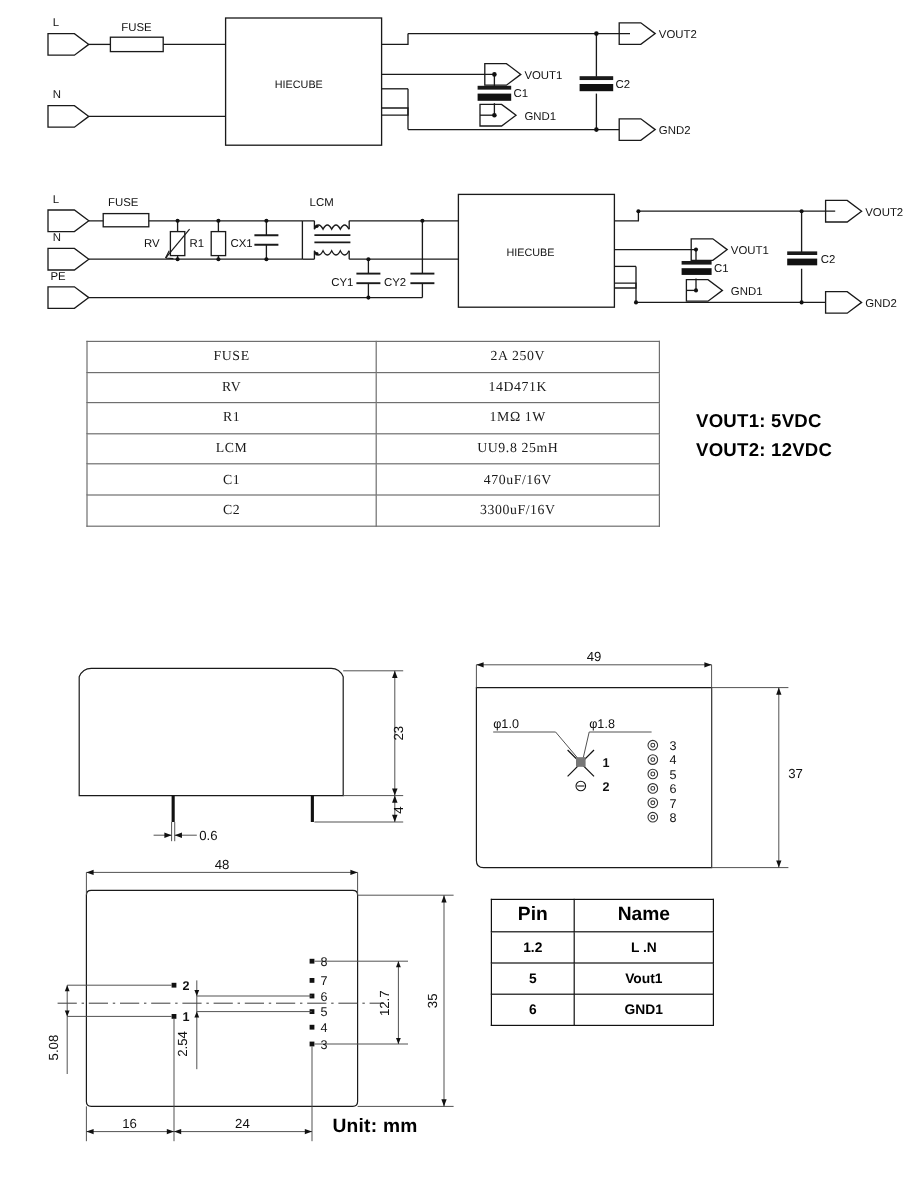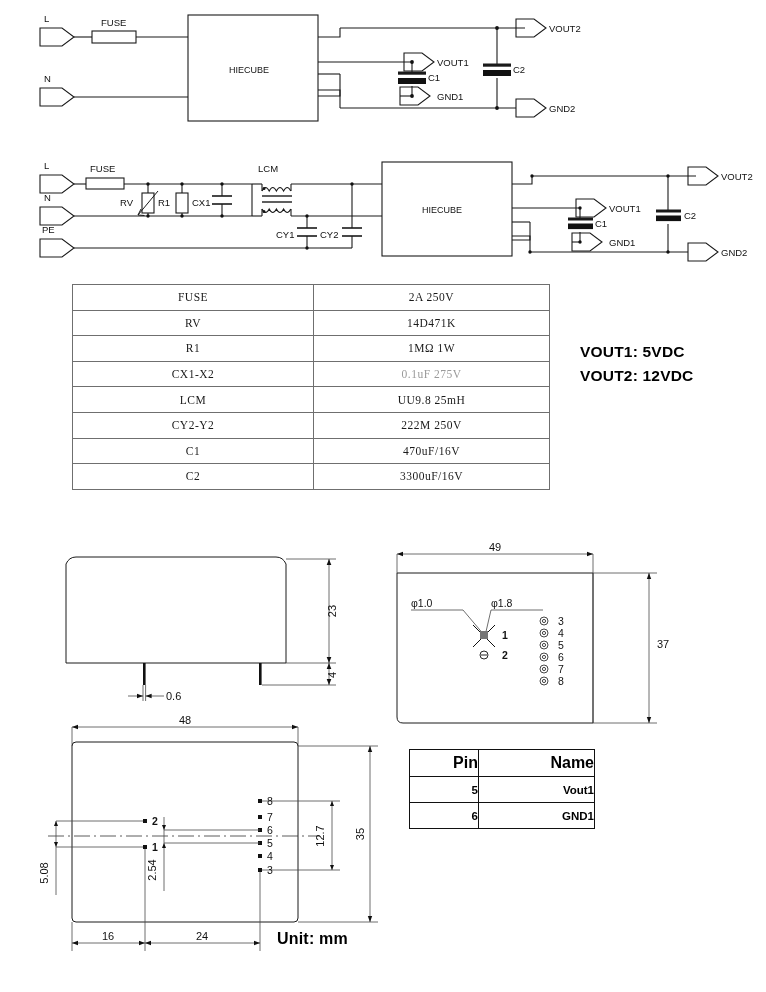--- a/index.html
+++ b/index.html
@@ -38,21 +38,21 @@
     margin-top:44px;
   }
 
   
   #pin-table{
     position:absolute;left:409px;top:749px;width:186px;
     border-collapse:collapse;table-layout:fixed;
   }
   #pin-table th,#pin-table td{
     border:1.6px solid #111;
-    text-align:right;vertical-align:middle;
+    text-align:center;vertical-align:middle;
     font-weight:bold;padding:0;
   }
   #pin-table th{height:26px;font-size:16px;}
   #pin-table td{height:25px;font-size:11.5px;}
   #pin-table .c1{width:68px;}
 
   #unit-note{
     position:absolute;left:277px;top:930px;
     font-size:16px;font-weight:bold;letter-spacing:.2px;text-align:center;
   }
@@ -259,30 +259,22 @@
       </tr>
     <tr>
         <td class="name">RV</td>
         <td>14D471K</td>
       </tr>
     <tr>
         <td class="name">R1</td>
         <td>1MΩ  1W</td>
       </tr>
     <tr>
-        <td class="name">CX1-X2</td>
-        <td class="dim">0.1uF 275V</td>
-      </tr>
-    <tr>
         <td class="name">LCM</td>
         <td>UU9.8  25mH</td>
-      </tr>
-    <tr>
-        <td class="name">CY2-Y2</td>
-        <td>222M 250V</td>
       </tr>
     <tr>
         <td class="name">C1</td>
         <td>470uF/16V</td>
       </tr>
     <tr>
         <td class="name">C2</td>
         <td>3300uF/16V</td>
       </tr>
   </tbody>
@@ -509,20 +501,24 @@
 
 <table id="pin-table">
   <thead>
     <tr>
       <th class="c1">Pin</th>
       <th>Name</th>
     </tr>
   </thead>
   <tbody>
     <tr>
+        <td class="c1">1.2</td>
+        <td>L .N</td>
+      </tr>
+    <tr>
         <td class="c1">5</td>
         <td>Vout1</td>
       </tr>
     <tr>
         <td class="c1">6</td>
         <td>GND1</td>
       </tr>
   </tbody>
 </table>
 

